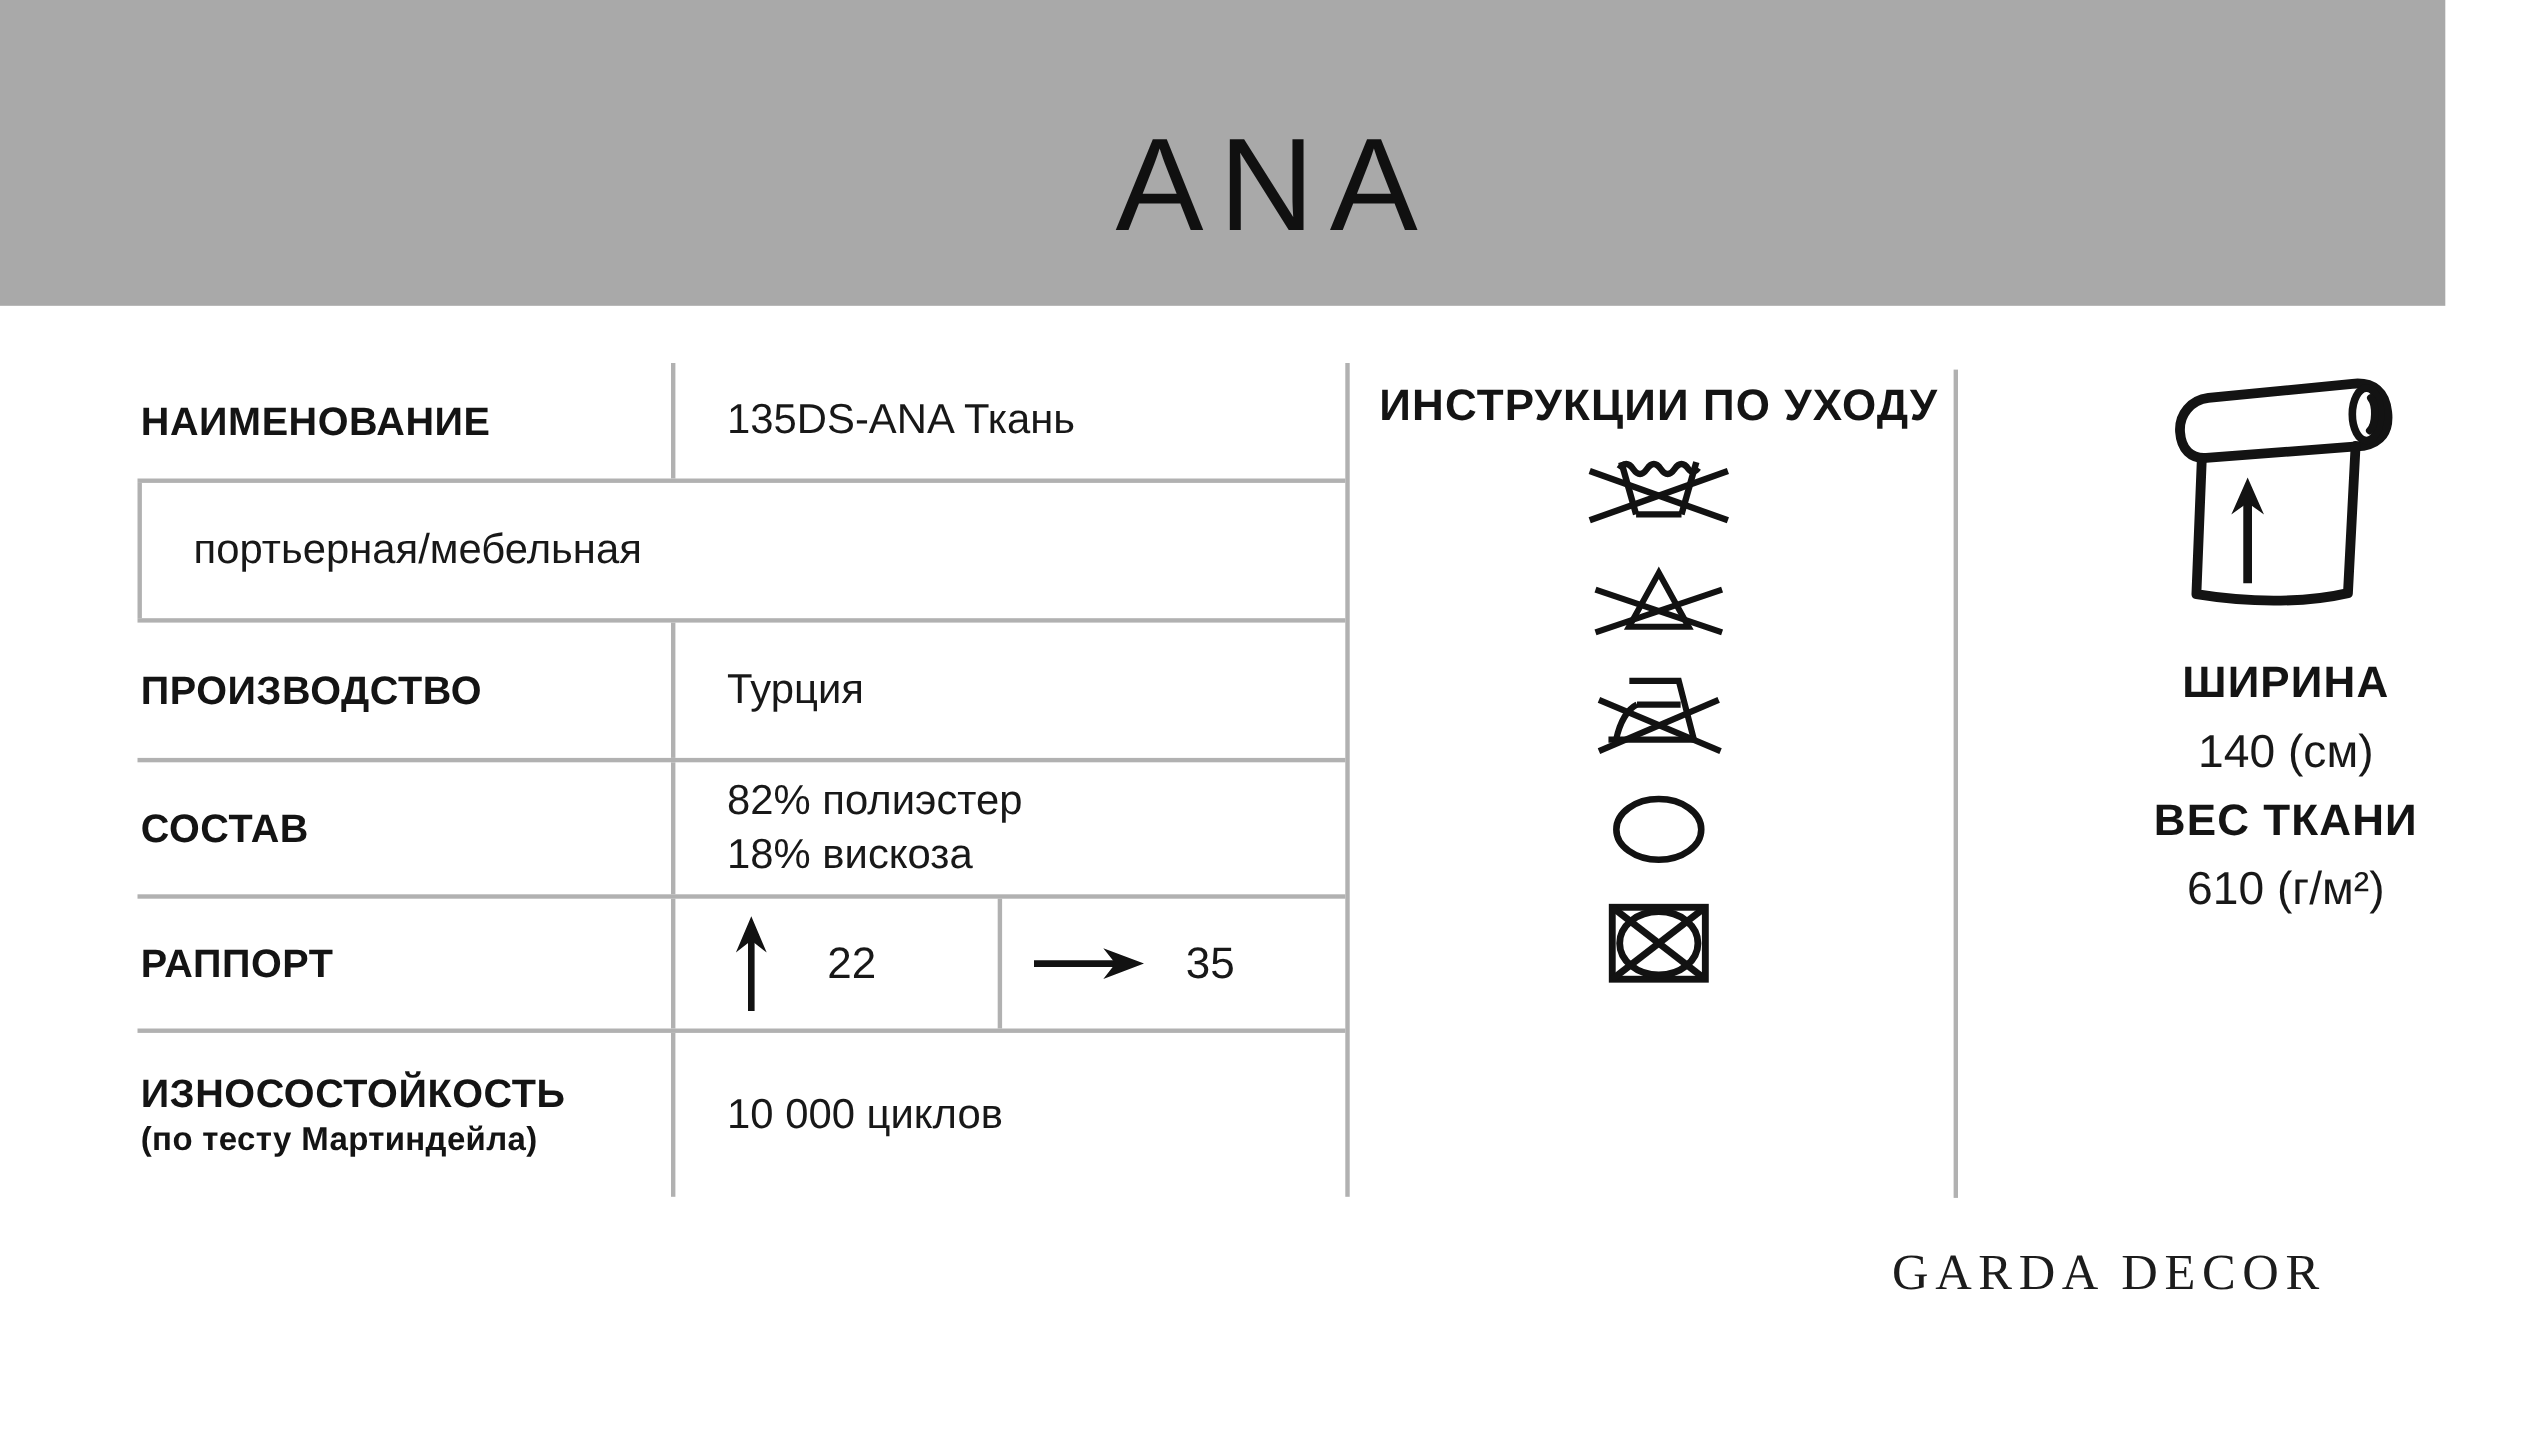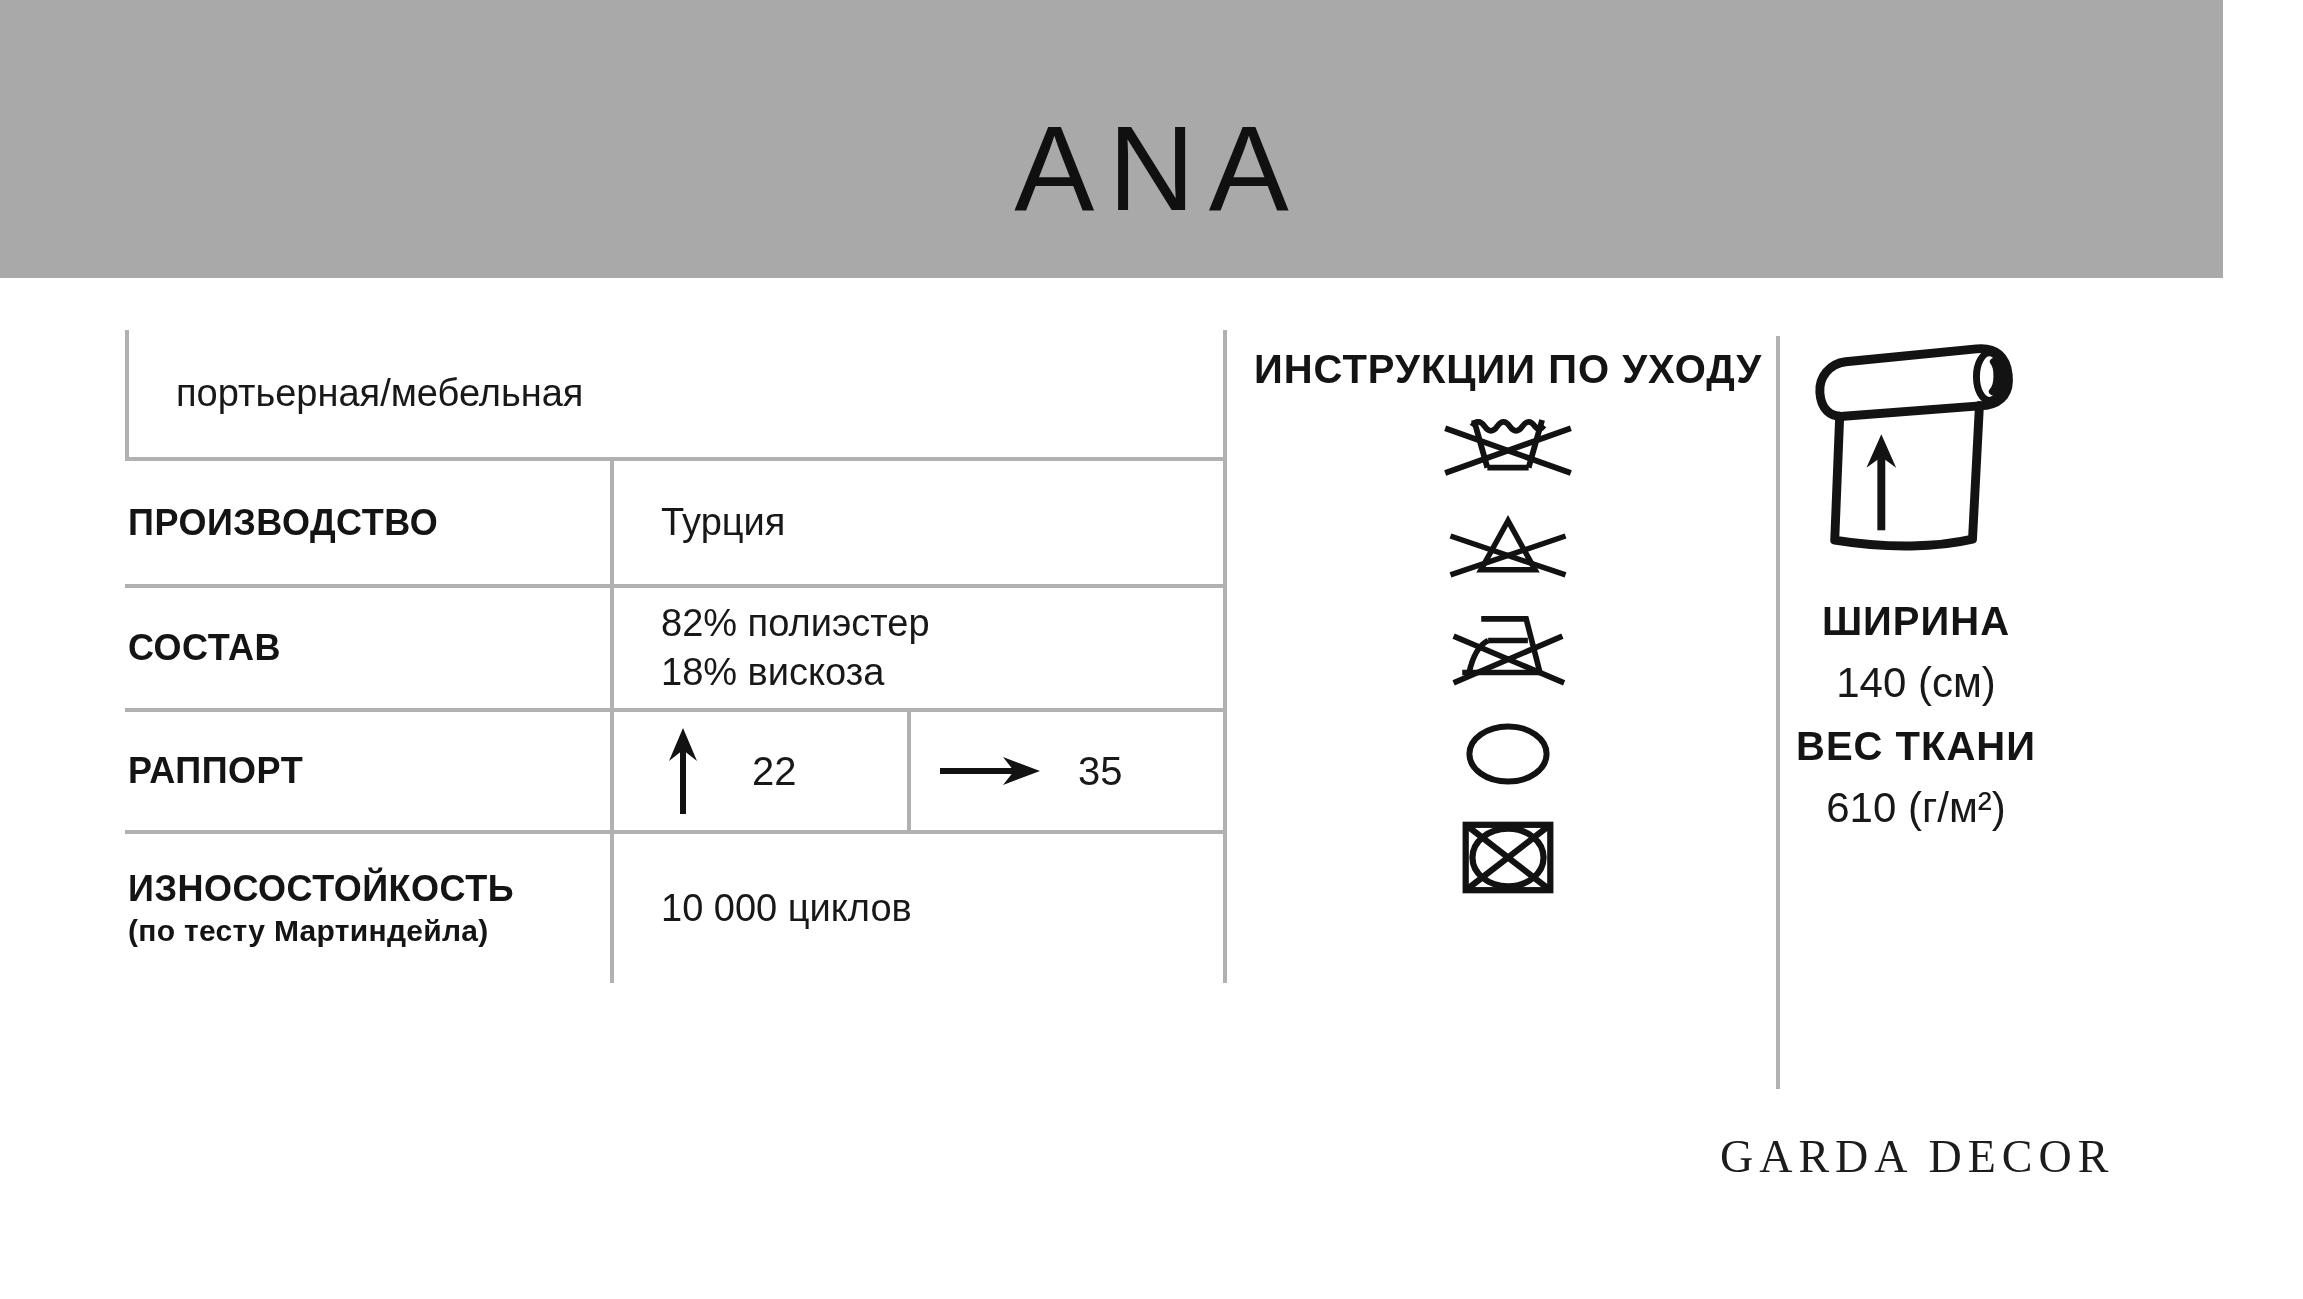--- a/index.html
+++ b/index.html
@@ -72,21 +72,21 @@
   .care-svg path, .care-svg line, .care-svg rect, .care-svg ellipse{
     fill:none;stroke:#121212;stroke-width:6.5;stroke-linecap:butt;
   }
   
   .vdivider{
     position:absolute;left:1776px;top:336px;width:4px;height:753px;
     background:var(--line);
   }
   
   .right-col{
-    position:absolute;left:1734px;top:338px;width:364px;
+    position:absolute;left:1896px;top:338px;width:364px;
     display:flex;flex-direction:column;align-items:center;text-align:center;
   }
   .roll-svg{display:block;}
   .roll-svg .stroke{fill:none;stroke:#131313;stroke-width:9;stroke-linecap:round;stroke-linejoin:round;}
   .roll-svg .thin{stroke-width:7;}
   .spec-label{margin-top:36px;font-size:40px;font-weight:bold;letter-spacing:1px;line-height:1.15;}
   .spec-label.second{margin-top:16px;}
   .spec-value{margin-top:15px;font-size:42px;font-weight:400;line-height:1.15;color:#181818;}
   
   .brand{
@@ -100,20 +100,28 @@
 <body>
 
 <div class="page">
 
   <header class="banner">
     <h1>ANA</h1>
   </header>
 
   <section class="spec-table">
 
+    <div class="row r1">
+      <div class="label-cell">
+        <span class="lbl">НАИМЕНОВАНИЕ</span>
+      </div>
+      <div class="value-cell">
+        <span class="val">135DS-ANA Ткань</span>
+      </div>
+    </div>
 
     <div class="row r2">
       <div class="value-cell">
         <span class="val">портьерная/мебельная</span>
       </div>
     </div>
 
     <div class="row r3">
       <div class="label-cell">
         <span class="lbl">ПРОИЗВОДСТВО</span>

